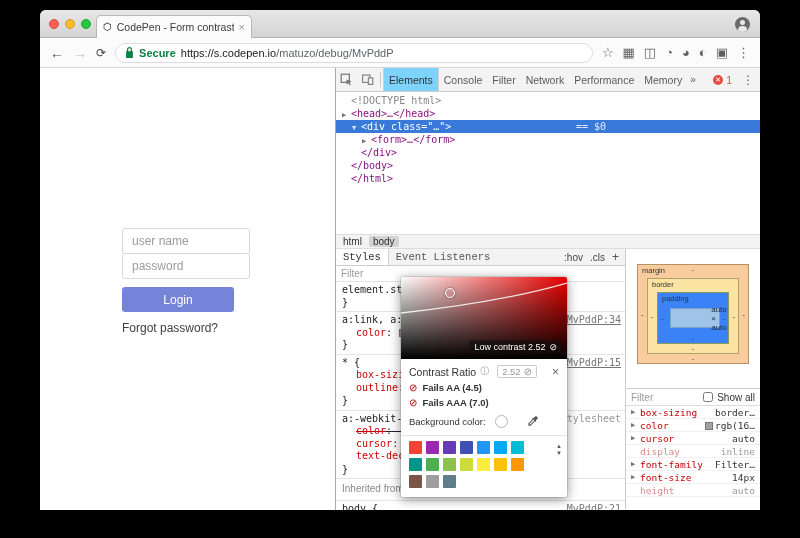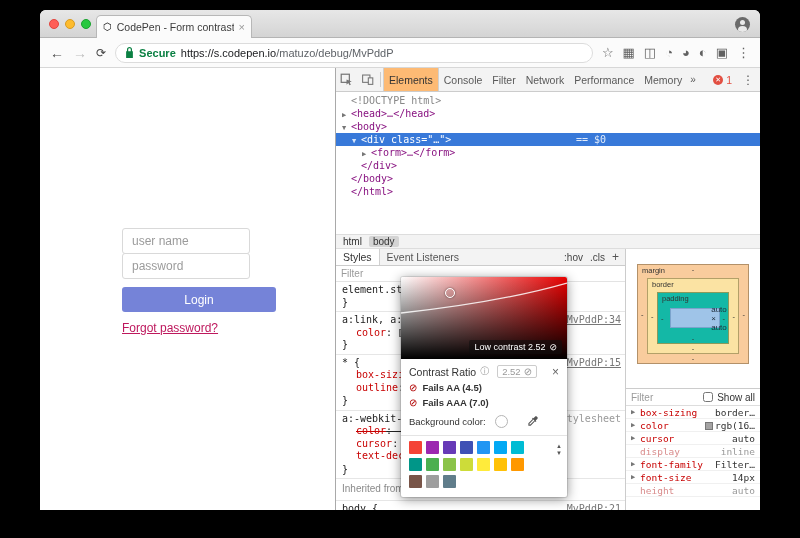--- a/index.html
+++ b/index.html
@@ -44,31 +44,31 @@
   
   .content { position:absolute; top:58px; left:0; right:0; bottom:0; display:flex; }
   .page { width:295px; background:#fff; position:relative; }
   .devtools { flex:1; background:#fff; border-left:1px solid #a9a9a9; position:relative; overflow:hidden; font-size:11px; }
 
   
   .login-input { position:absolute; left:82px; width:128px; height:26px; border:1px solid #d9d9d9; border-radius:3px;
     font-size:12px; color:#555; padding:0 9px; background:#fff; font-family:"Liberation Sans",sans-serif; }
   .login-input::placeholder { color:#9b9b9b; }
   #username { top:160px; } #password { top:185px; }
-  .login-btn { position:absolute; left:82px; top:219px; width:154px; height:25px; background:#7583d8; color:#fff;
+  .login-btn { position:absolute; left:82px; top:219px; width:112px; height:25px; background:#7583d8; color:#fff;
     border:none; border-radius:3px; font-size:12px; font-family:"Liberation Sans",sans-serif; }
-  .forgot { position:absolute; left:82px; top:253px; font-size:12px; color:#be185d; text-decoration:underline; }
+  .forgot { position:absolute; left:82px; top:253px; font-size:12px; color:#404040; }
 
   
   .dt-tabbar { height:24px; background:#f3f3f3; border-bottom:1px solid #ccc; display:flex; align-items:center; }
   .dt-iconbtn { width:21px; height:100%; display:flex; align-items:center; justify-content:center; }
   .dt-sep { width:1px; height:15px; background:#ccc; margin:0 2px; }
   #dt-tabs { display:flex; height:100%; }
   .dt-tab { padding:0 5px; font-size:10.5px; color:#5a5a5a; display:flex; align-items:center; white-space:nowrap; }
-  .dt-tab.selected { background:#fdba74; color:#333; border-left:1px solid #d0d0d0; border-right:1px solid #d0d0d0; }
+  .dt-tab.selected { background:#7dd3fc; color:#333; border-left:1px solid #d0d0d0; border-right:1px solid #d0d0d0; }
   .dt-more { padding:0 3px; color:#5a5a5a; font-size:10px; }
   .dt-spacer { flex:1; }
   .dt-err { display:flex; align-items:center; gap:3px; padding:0 4px; }
   .err-circle { width:10px; height:10px; border-radius:50%; background:#e24f42; color:#fff; font-size:7px; line-height:10px; text-align:center; }
   .err-count { color:#e24f42; font-size:10.5px; }
   .kebab { padding:0 6px; color:#5a5a5a; font-size:12px; }
 
   
   .dt-elements { position:absolute; top:24px; left:0; right:0; height:142px; overflow:hidden;
     font-family:"DejaVu Sans Mono",monospace; font-size:10px; background:#fff; padding-top:2px; }
@@ -84,21 +84,21 @@
     border-top:1px solid #ddd; border-bottom:1px solid #ddd; display:flex; align-items:center; padding-left:3px; gap:3px; font-size:10px; color:#333; }
   .crumb { padding:0 4px; }
   .crumb.active { background:#d4d4d4; border-radius:2px; }
 
   
   .dt-styles { position:absolute; top:181px; left:0; right:0; bottom:0; display:flex; }
   .styles-left { width:290px; border-right:1px solid #ccc; position:relative; overflow:hidden; }
   .styles-right { flex:1; overflow:hidden; background:#fff; }
 
   .styles-tabs { height:17px; background:#f3f3f3; border-bottom:1px solid #ccc; display:flex; align-items:center; font-size:10.5px; }
-  .stab { padding:0 7px; height:100%; display:flex; align-items:center; color:#555; white-space:nowrap; }
+  .stab { padding:0 7px; height:100%; display:flex; align-items:center; color:#555; white-space:nowrap;font-family:Liberation Mono, monospace; }
   .stab.selected { background:#fff; color:#333; border-right:1px solid #d0d0d0; }
   .stoolbar { margin-left:auto; display:flex; align-items:center; gap:7px; padding-right:6px; font-size:10px; color:#444; }
   .stoolbar .plus { font-size:12px; color:#555; }
   .styles-filter { height:16px; border-bottom:1px solid #e3e3e3; display:flex; align-items:center; padding:0 5px; }
   .styles-filter input, .computed-filter input { border:none; outline:none; width:100%; font-size:10px; background:transparent; font-family:"Liberation Sans",sans-serif; }
   .styles-filter input::placeholder, .computed-filter input::placeholder { color:#9a9a9a; }
 
   .rules { font-family:"DejaVu Sans Mono",monospace; font-size:10px; line-height:12.5px; color:#222; }
   .rule { padding:2px 4px 2px 6px; border-bottom:1px solid #e6e6e6; }
   .sel-line { display:flex; }
@@ -114,21 +114,21 @@
   .inherited-bar { padding:3px 6px; font-family:"Liberation Sans",sans-serif; font-size:10px; color:#8a8a8a;
     border-bottom:1px solid #e6e6e6; display:flex; align-items:center; gap:4px; }
   .body-chip { font-family:"DejaVu Sans Mono",monospace; font-size:9.5px; color:#444; border:1px solid #c4c4c4; border-radius:7px; padding:0 5px; background:#fff; }
 
   
   .boxmodel { height:140px; border-bottom:1px solid #ccc; position:relative; background:#fff; }
   .bm { position:absolute; left:50%; top:15px; width:112px; height:100px; margin-left:-56px;
     background:#f9cc9d; border:1px solid #b39169; font-size:7.5px; color:#333; }
   .ring { position:absolute;padding-left:48px; }
   .bm-border  { left:9px; top:13px; right:9px; bottom:9px; background:#fbe3a3; border:1px solid #b3a068; }
-  .bm-padding { left:9px; top:13px; right:9px; bottom:9px; background:#14b8a6; border:1px solid #8a9a5b; }
+  .bm-padding { left:9px; top:13px; right:9px; bottom:9px; background:#3b82f6; border:1px solid #8a9a5b; }
   .bm-content { left:12px; top:15px; right:12px; bottom:15px; background:#9fc4e8; border:1px solid #7aa3cc;
     display:flex; align-items:center; justify-content:center; font-size:8px; color:#1c2a38; }
   .ring-label { position:absolute; top:1px; left:4px; }
   .dash { position:absolute; color:#333; }
   .dash.t { left:50%; top:0;  transform:translateX(-50%); }
   .dash.b { left:50%; bottom:0; transform:translateX(-50%); }
   .dash.l { left:3px; top:50%; transform:translateY(-50%); }
   .dash.r { right:3px; top:50%; transform:translateY(-50%); }
 
   .computed-filter { height:17px; border-bottom:1px solid #ddd; display:flex; align-items:center; gap:4px; padding:0 5px; font-size:10px; color:#333; }
@@ -252,21 +252,20 @@
         <span class="dt-err">
           <span class="err-circle">✕</span>
           <span class="err-count">1</span>
         </span>
         <span class="kebab">⋮</span>
       </div>
 
       <div class="dt-elements" id="el-lines">
           <div class="el-line doctype" style="padding-left: 15px;"><span>&lt;!DOCTYPE html&gt;</span></div>
           <div class="el-line" style="padding-left: 6px;"><span class="arr">▶</span><span>&lt;head&gt;…&lt;/head&gt;</span></div>
-          <div class="el-line" style="padding-left: 6px;"><span class="arr">▼</span><span>&lt;body&gt;</span></div>
           <div class="el-line sel" style="padding-left: 16px;"><span class="arr">▼</span><span>&lt;div class="…"&gt;</span><span class="el-suffix">== $0</span></div>
           <div class="el-line" style="padding-left: 26px;"><span class="arr">▶</span><span>&lt;form&gt;…&lt;/form&gt;</span></div>
           <div class="el-line" style="padding-left: 25px;"><span>&lt;/div&gt;</span></div>
           <div class="el-line" style="padding-left: 15px;"><span>&lt;/body&gt;</span></div>
           <div class="el-line" style="padding-left: 15px;"><span>&lt;/html&gt;</span></div>
         </div>
 
       <div class="dt-crumbs" id="crumbs">
           <span class="crumb">html</span>
           <span class="crumb active">body</span>

